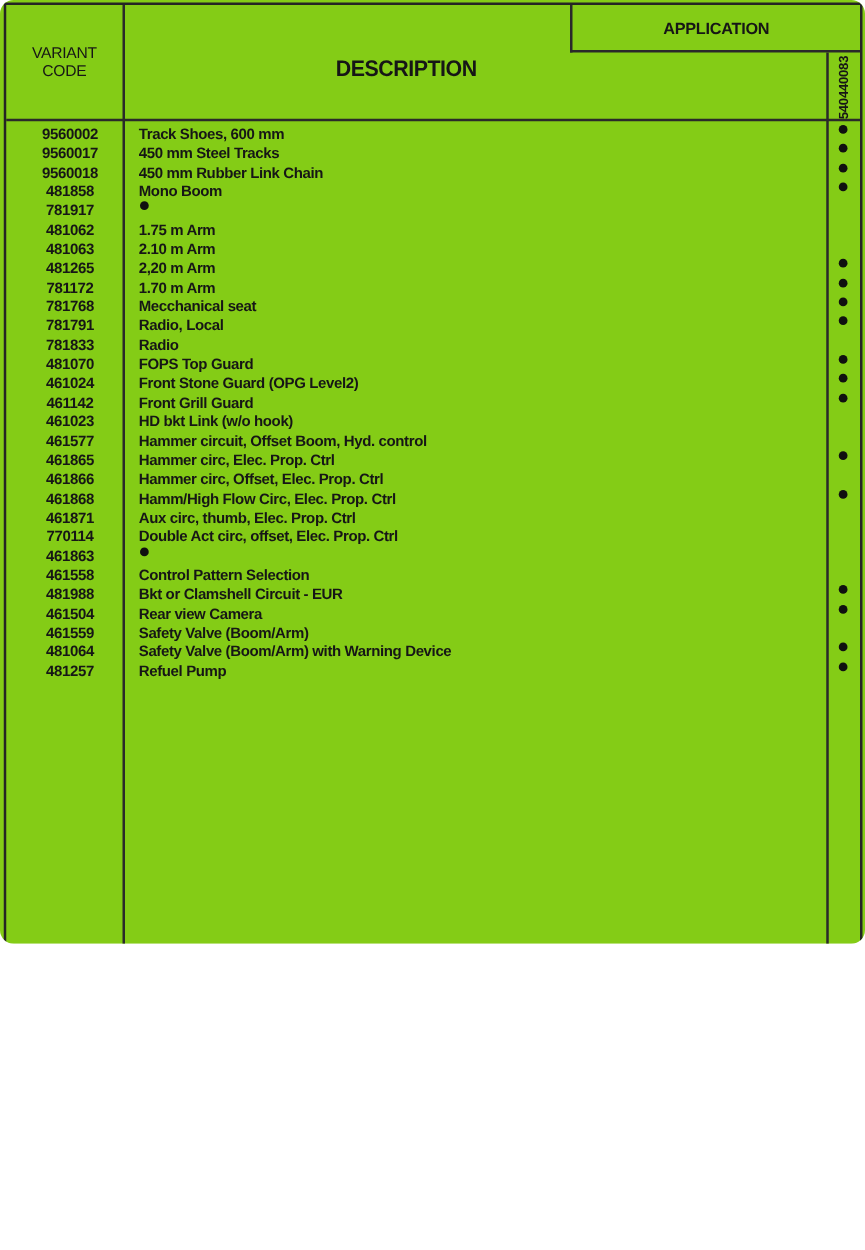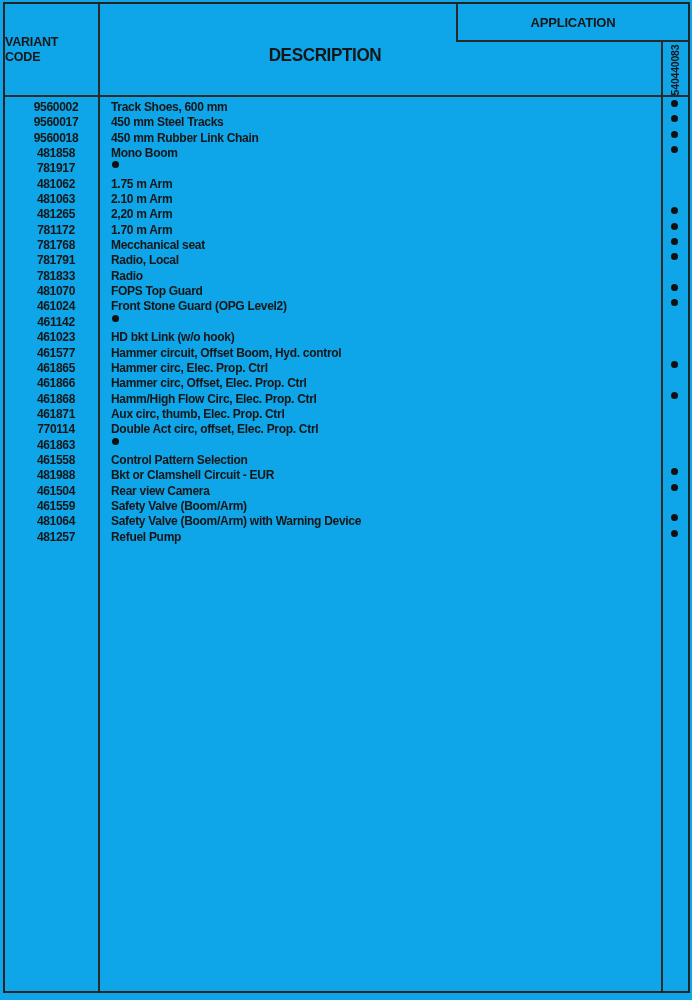--- a/index.html
+++ b/index.html
@@ -3,25 +3,26 @@
 <meta charset="utf-8">
 <style>
   html, body {
     margin: 0;
     padding: 0;
     background: #ffffff;
   }
   .page {
     position: relative;
     width: 692px;
-    height: 1000px;
-    background: #0ea5e9;
+    height: 755px;
+    background: #84cc16;
     font-family: "Liberation Sans", sans-serif;
     color: #161616;
     overflow: hidden;
+    border-radius: 11px;
   }
   .table {
     position: absolute;
     left: 3px;
     top: 2px;
     width: 687px;
     height: 991px;
     border: 2px solid #242424;
     box-sizing: border-box;
   }
@@ -53,22 +54,22 @@
     justify-content: center;
     font-weight: bold;
     font-size: 13px;
     letter-spacing: -0.2px;
   }
   .variant-header {
     position: absolute;
     left: 0;
     top: 31px;
     width: 93px;
-    text-align: left;
-    font-weight: bold;
+    text-align: center;
+    font-weight: normal;
     font-size: 12.5px;
     line-height: 15px;
     letter-spacing: -0.2px;
   }
   .desc-header {
     position: absolute;
     left: 95px;
     top: 41px;
     width: 450px;
     text-align: center;
@@ -267,20 +268,21 @@
   <div class="row">
     <div class="cell-code">461024</div>
     <div class="cell-desc">Front Stone Guard (OPG Level2)</div>
     <div class="cell-app">
       <span class="dot"></span>
     </div>
   </div>
 
   <div class="row">
     <div class="cell-code">461142</div>
+    <div class="cell-desc">Front Grill Guard</div>
     <div class="cell-app">
       <span class="dot"></span>
     </div>
   </div>
 
   <div class="row">
     <div class="cell-code">461023</div>
     <div class="cell-desc">HD bkt Link (w/o hook)</div>
     <div class="cell-app">
       

